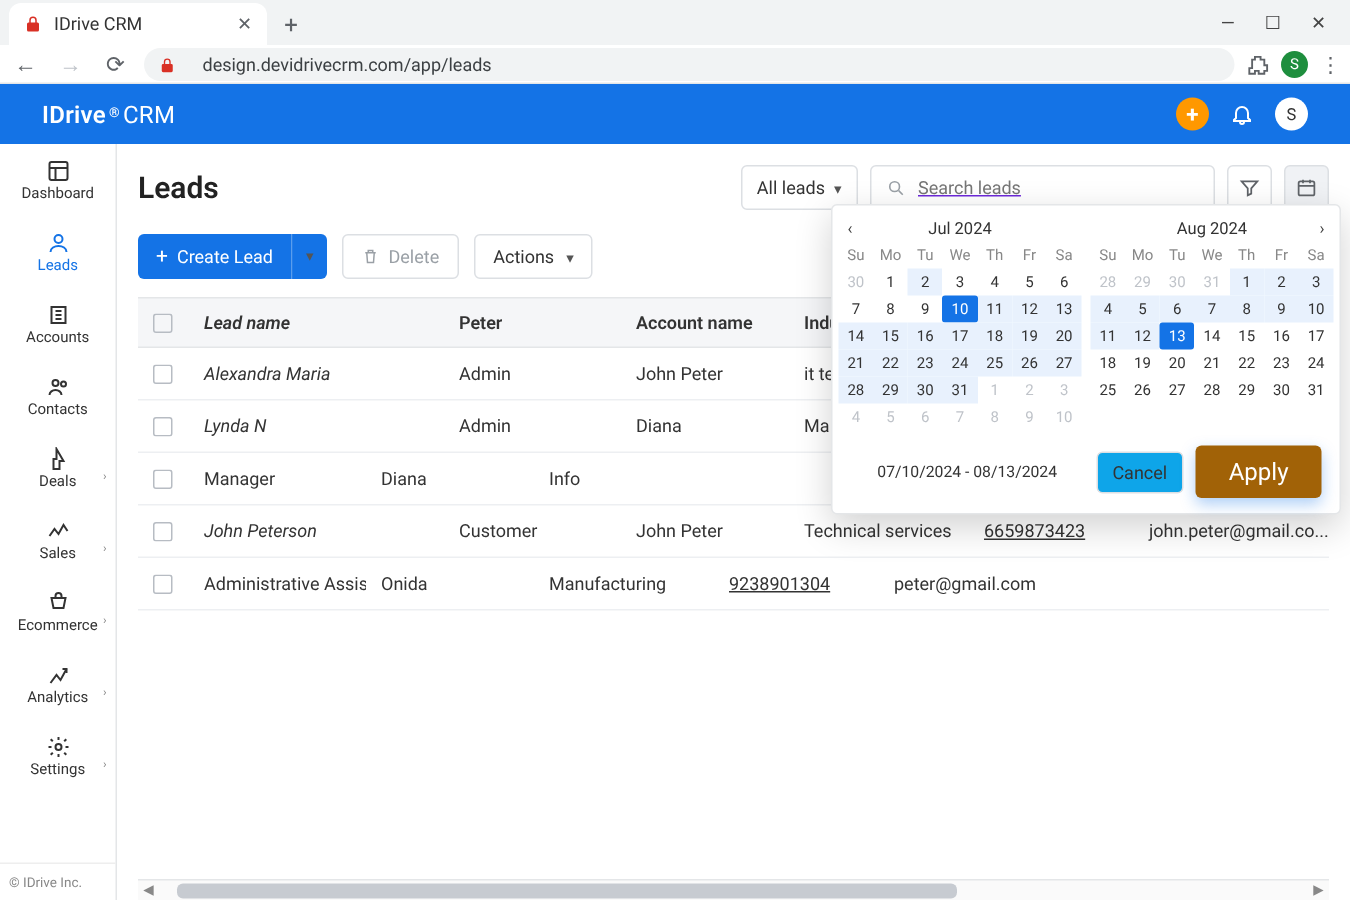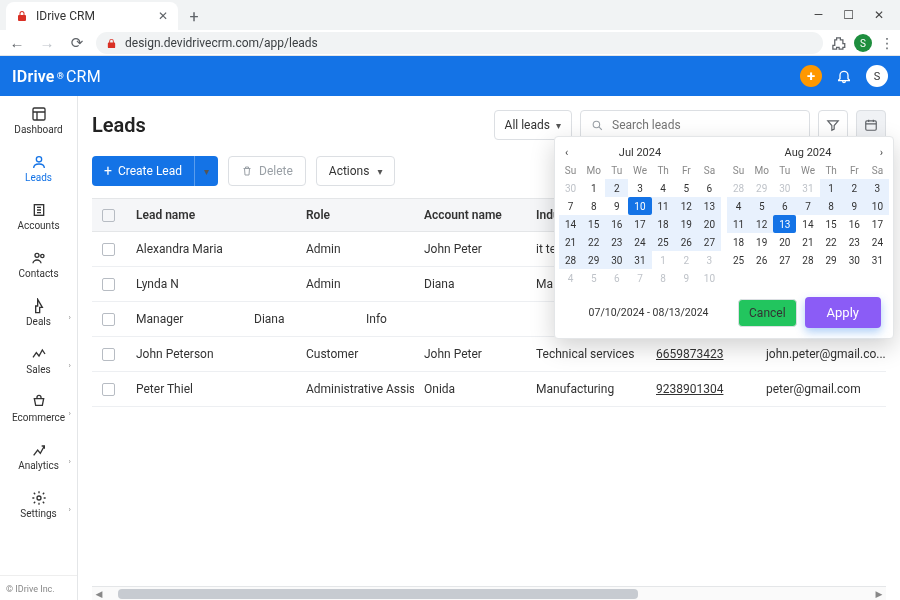--- a/index.html
+++ b/index.html
@@ -8,27 +8,27 @@
 
 .browser-chrome { width: 100%; height: 56px; border-bottom: 1px solid #e4e6e8; background: #fff; }
 .tab-strip { height: 30px; display: flex; align-items: flex-end; background: #f1f3f4; padding-left: 6px; gap: 4px; }
 .browser-tab { height: 28px; background: #fff; border-radius: 8px 8px 0 0; display: flex; align-items: center; padding: 0 10px; gap: 8px; font-size: 12px; color: #333; width: 172px; position: relative; }
 .favicon-lock { width: 12px; height: 12px; display: inline-flex; align-items: center; justify-content: center; }
 .tab-close { margin-left: auto; color: #5f6368; font-size: 12px; }
 .new-tab { width: 24px; height: 24px; display: flex; align-items: center; justify-content: center; color: #5f6368; font-size: 16px; border-radius: 50%; margin-bottom: 2px; }
 .window-controls { margin-left: auto; display: flex; gap: 20px; padding: 0 16px; align-items: center; height: 100%; color: #444; font-size: 12px; }
 .addr-row { height: 26px; display: flex; align-items: center; padding: 0 6px; gap: 8px; }
 .nav-btn { width: 22px; height: 22px; display: flex; align-items: center; justify-content: center; color: #5f6368; border-radius: 50%; font-size: 15px; }
-.addr-bar { flex: 1; height: 22px; background: #f1f3f4; border-radius: 12px; display: flex; align-items: center; padding: 0 10px; gap: 8px; font-size: 12px; color: #3c4043; }
+.addr-bar { flex: 1; height: 22px; background: #f1f3f4; border-radius: 12px; display: flex; align-items: center; padding: 0 10px; gap: 18px; font-size: 12px; color: #3c4043; }
 .addr-bar .lock { color: #d93025; font-size: 11px; }
 .avatar-s { width: 18px; height: 18px; background: #1e8e3e; color: #fff; font-size: 10px; border-radius: 50%; display: flex; align-items: center; justify-content: center; }
 .ext-icon { color: #5f6368; font-size: 14px; }
 
 
-.app-header { height: 40px; background: #1473e6; display: flex; align-items: center; padding: 0 12px; color: #fff; gap: 12px; }
+.app-header { height: 40px; background: #1473e6; display: flex; align-items: center; padding: 0 28px; color: #fff; gap: 12px; }
 .brand { font-size: 16px; font-weight: 600; letter-spacing: 0.2px; display: flex; align-items: center; gap: 2px; }
 .brand .crm { font-weight: 400; }
 .header-actions { margin-left: auto; display: flex; align-items: center; gap: 14px; }
 .add-btn-round { width: 22px; height: 22px; border-radius: 50%; background: #ff9800; color: #fff; display: flex; align-items: center; justify-content: center; font-size: 15px; font-weight: bold; }
 .bell { font-size: 15px; }
 .user-bubble { width: 22px; height: 22px; border-radius: 50%; background: #fff; color: #333; font-size: 11px; display: flex; align-items: center; justify-content: center; }
 
 
 .body { display: flex; height: calc(600px - 56px - 40px); }
 .sidebar { width: 78px; border-right: 1px solid #e4e6e8; display: flex; flex-direction: column; align-items: stretch; }
@@ -39,40 +39,40 @@
 .side-foot { margin-top: auto; font-size: 9px; color: #888; padding: 8px 6px 6px; border-top: 1px solid #eee; }
 
 .main { flex: 1; display: flex; flex-direction: column; position: relative; overflow: hidden; }
 .content-pad { padding: 14px 14px 0 14px; display: flex; flex-direction: column; height: 100%; }
 
 .page-top { display: flex; align-items: center; gap: 8px; }
 .page-title { font-size: 20px; font-weight: 600; color: #222; }
 .spacer { flex: 1; }
 .filter-all { height: 30px; border: 1px solid #dcdfe3; border-radius: 4px; padding: 0 10px; display: flex; align-items: center; gap: 6px; font-size: 12px; color: #333; background: #fff; }
 .search-box { height: 30px; border: 1px solid #dcdfe3; border-radius: 4px; width: 230px; display: flex; align-items: center; gap: 8px; padding: 0 10px; color: #9aa0a6; font-size: 12px; background: #fff; }
-.search-box input { border: none; outline: none; flex: 1; font-size: 12px; color: #6d28d9; background: transparent; }
+.search-box input { border: none; outline: none; flex: 1; font-size: 12px; color: #6d28d9; background: transparent; text-decoration: underline; }
 .tool-btn { width: 30px; height: 30px; border: 1px solid #dcdfe3; border-radius: 4px; display: flex; align-items: center; justify-content: center; color: #5f6368; background: #fff; font-size: 14px; }
 .tool-btn.active { background: #f0f2f5; }
 
 .actions-row { margin-top: 16px; display: flex; align-items: center; gap: 10px; }
 .btn-primary { height: 30px; background: #1473e6; color: #fff; border: none; border-radius: 4px 0 0 4px; padding: 0 12px; display: flex; align-items: center; gap: 6px; font-size: 12px; }
 .btn-primary .plus { font-size: 14px; }
 .btn-primary-caret { height: 30px; width: 24px; background: #1473e6; border-left: 1px solid rgba(255,255,255,0.3); border-radius: 0 4px 4px 0; color: #fff; display: flex; align-items: center; justify-content: center; font-size: 10px; }
 .split-wrap { display: flex; }
 .btn-ghost { height: 30px; border: 1px solid #dcdfe3; background: #fff; color: #9aa0a6; border-radius: 4px; padding: 0 12px; display: flex; align-items: center; gap: 6px; font-size: 12px; }
 .btn-ghost .trash { font-size: 12px; }
 .btn-actions { height: 30px; border: 1px solid #dcdfe3; background: #fff; border-radius: 4px; padding: 0 12px; display: flex; align-items: center; gap: 8px; font-size: 12px; color: #333; }
 
 
 .table-wrap { margin-top: 12px; overflow: hidden; flex: 1; position: relative; }
 .tbl { width: 1050px; }
 .thead { display: flex; height: 34px; background: #f5f6f8; border-top: 1px solid #e4e6e8; border-bottom: 1px solid #e4e6e8; align-items: center; font-size: 12px; color: #333; font-weight: 600; }
 .th, .td { padding: 0 10px; display: flex; align-items: center; overflow: hidden; white-space: nowrap; text-overflow: ellipsis; }
 .col-cb { width: 34px; flex: none; }
-.col-name { width: 170px; flex: none; }
+.col-name { width: 170px; flex: none; font-style: italic; }
 .col-role { width: 118px; flex: none; }
 .col-acct { width: 112px; flex: none; }
 .col-ind { width: 120px; flex: none; }
 .col-phone { width: 110px; flex: none; text-decoration: underline; }
 .col-email { width: 130px; flex: none; }
 .trow { display: flex; height: 35px; border-bottom: 1px solid #edeff2; align-items: center; font-size: 12px; color: #333; }
 .cb { width: 13px; height: 13px; border: 1.5px solid #b7bcc3; border-radius: 2px; display: inline-block; }
 
 .hscroll { position: absolute; bottom: 0; left: 0; right: 0; height: 14px; border-top: 1px solid #e4e6e8; background: #fafafa; display: flex; align-items: center; }
 .hscroll .thumb { height: 10px; background: #c7cbd1; border-radius: 4px; margin-left: 12px; width: 520px; }
@@ -86,22 +86,22 @@
 .cal-nav-l { position: absolute; left: 6px; font-size: 11px; color: #444; }
 .cal-nav-r { position: absolute; right: 6px; font-size: 11px; color: #444; }
 .cal-grid { display: grid; grid-template-columns: repeat(7, 1fr); }
 .cal-grid > div { height: 18px; display: flex; align-items: center; justify-content: center; font-size: 10px; color: #333; }
 .cal-dow > div { color: #888; font-size: 10px; }
 .cal .out { color: #bfc3c9; }
 .cal .inrange { background: #e8f1fd; }
 .cal .start, .cal .end { background: #1473e6; color: #fff; border-radius: 2px; }
 .pop-footer { display: flex; align-items: center; gap: 8px; padding: 10px 8px 2px; }
 .range-label { font-size: 10.5px; color: #333; flex: 1; text-align: center; }
-.btn-cancel { font-size: 12px; color: #333; background: #22c55e; border: 1px solid #dcdfe3; border-radius: 4px; padding: 6px 10px; text-align: center; }
-.btn-apply { font-size: 13px; color: #fff; background: #8b5cf6; border: none; border-radius: 4px; padding: 8px 22px; box-shadow: 0 4px 10px rgba(20,115,230,0.35); }
+.btn-cancel { font-size: 12px; color: #333; background: #0ea5e9; border: 1px solid #dcdfe3; border-radius: 4px; padding: 6px 10px; text-align: center; }
+.btn-apply { font-size: 16px; color: #fff; background: #a16207; border: none; border-radius: 4px; padding: 8px 22px; box-shadow: 0 4px 10px rgba(20,115,230,0.35); }
 
 svg { display: block; }
 .caret-down::after { content: "▾"; font-size: 10px; color: #555; }
 </style>
 </head>
 <body>
 
 <div class="browser-chrome">
   <div class="tab-strip">
     <div class="browser-tab">
@@ -304,21 +304,21 @@
         </button>
       </div>
 
       <div class="table-wrap">
         <div class="tbl">
           <div class="thead">
             <div class="th col-cb">
                 <span class="cb"></span>
               </div>
             <div class="th col-name">Lead name</div>
-            <div class="th col-role">Role</div>
+            <div class="th col-role">Peter</div>
             <div class="th col-acct">Account name</div>
             <div class="th col-ind">Industry</div>
             <div class="th col-phone">Phone</div>
             <div class="th col-email">Email</div>
           </div>
           <div id="tbody">
               <div class="trow">
                 <div class="td col-cb">
                   <span class="cb"></span>
                 </div>
@@ -358,21 +358,20 @@
                 <div class="td col-role">Customer</div>
                 <div class="td col-acct">John Peter</div>
                 <div class="td col-ind">Technical services</div>
                 <div class="td col-phone">6659873423</div>
                 <div class="td col-email">john.peter@gmail.co...</div>
               </div>
               <div class="trow">
                 <div class="td col-cb">
                   <span class="cb"></span>
                 </div>
-                <div class="td col-name">Peter Thiel</div>
                 <div class="td col-role">Administrative Assist...</div>
                 <div class="td col-acct">Onida</div>
                 <div class="td col-ind">Manufacturing</div>
                 <div class="td col-phone">9238901304</div>
                 <div class="td col-email">peter@gmail.com</div>
               </div>
             </div>
         </div>
         <div class="hscroll">
           <span class="arrow">◀</span>

